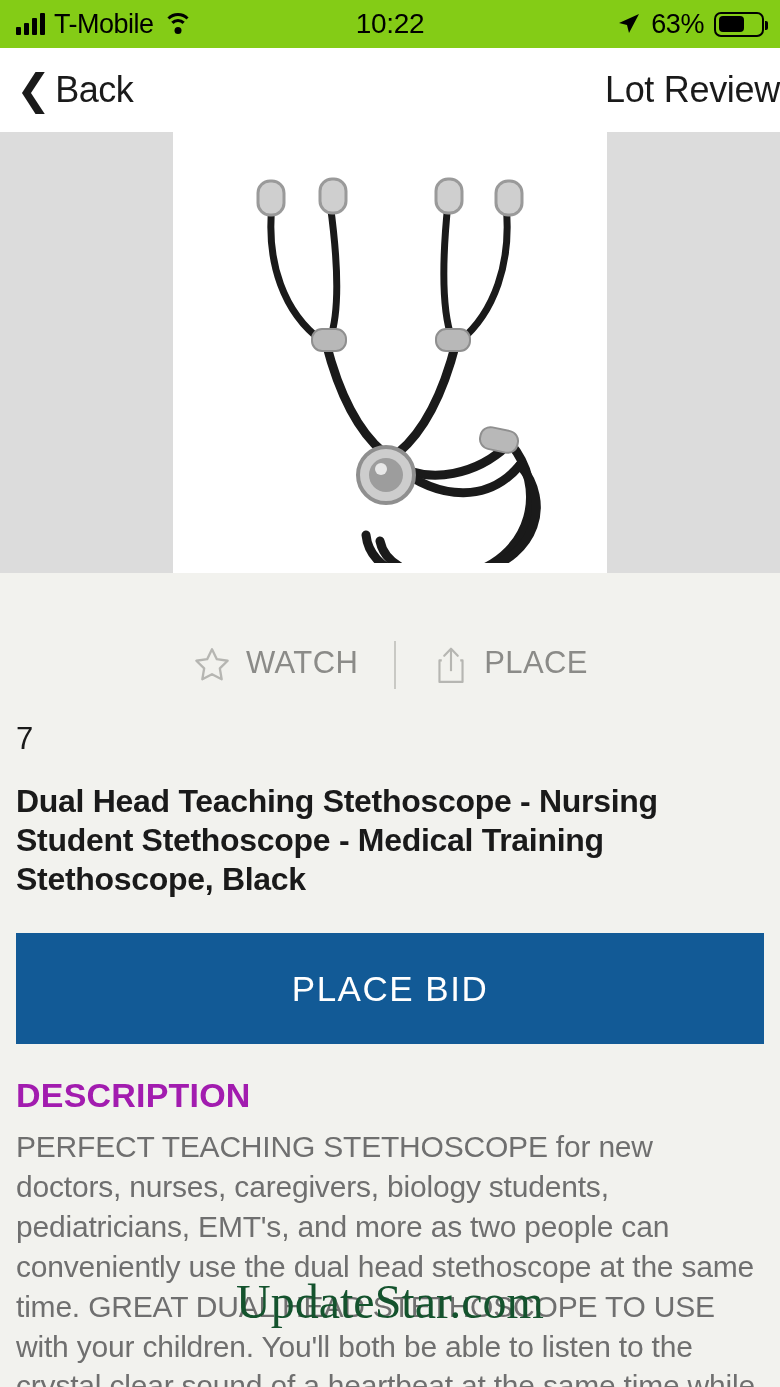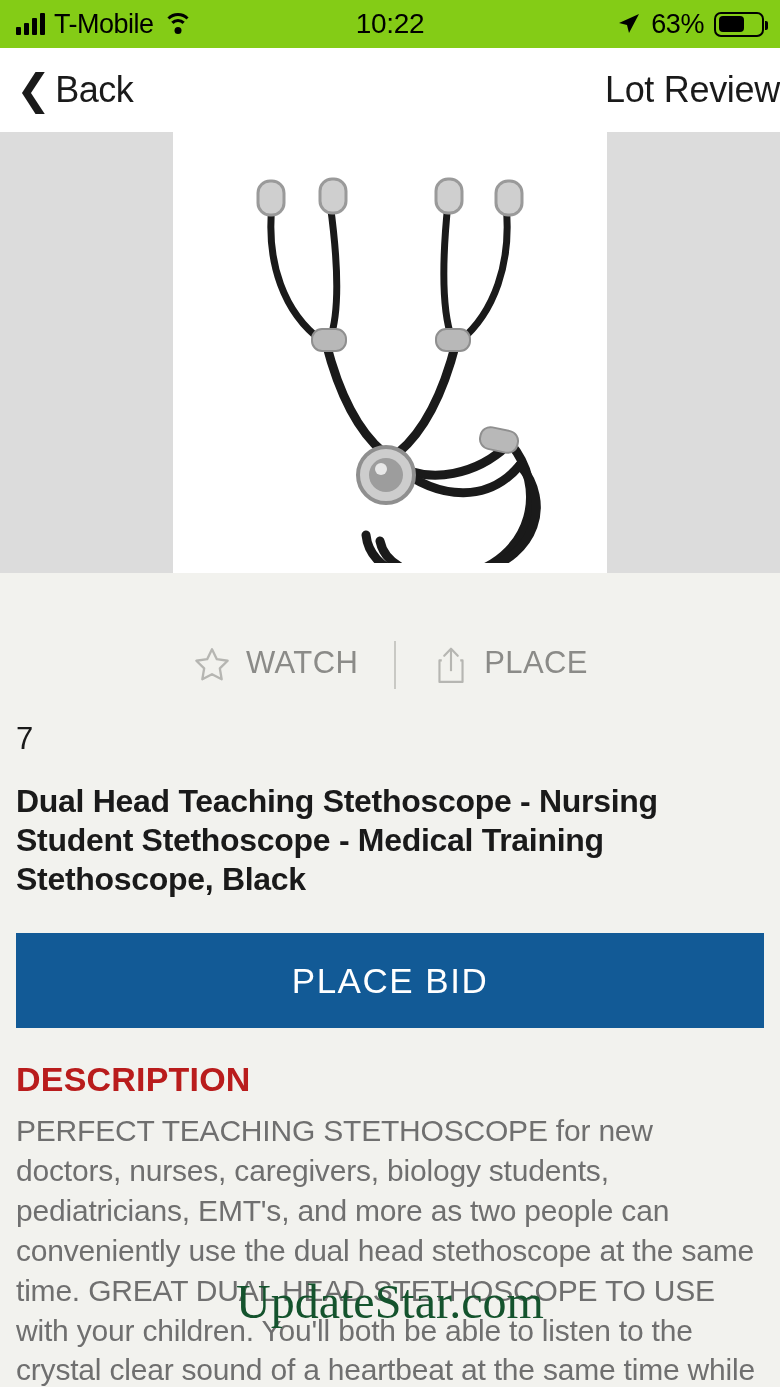--- a/index.html
+++ b/index.html
@@ -232,35 +232,35 @@
     font-size: 32px;
     font-weight: bold;
     color: #1a1a1a;
     line-height: 1.22;
     letter-spacing: -0.3px;
   }
 
   .place-bid {
     margin-top: 34px;
     width: 100%;
-    height: 95px;
+    height: 111px;
     background: #125a96;
     color: #ffffff;
     border: none;
     font-size: 35px;
     letter-spacing: 1.5px;
     font-family: "Liberation Sans", sans-serif;
     cursor: pointer;
   }
 
   .desc-heading {
     margin-top: 32px;
     font-size: 34px;
     font-weight: bold;
-    color: #b91c1c;
+    color: #a21caf;
     letter-spacing: 0.2px;
   }
   .desc-body {
     margin-top: 12px;
     font-size: 30px;
     line-height: 1.33;
     color: #6f6f6f;
     letter-spacing: -0.2px;
   }
 </style>

